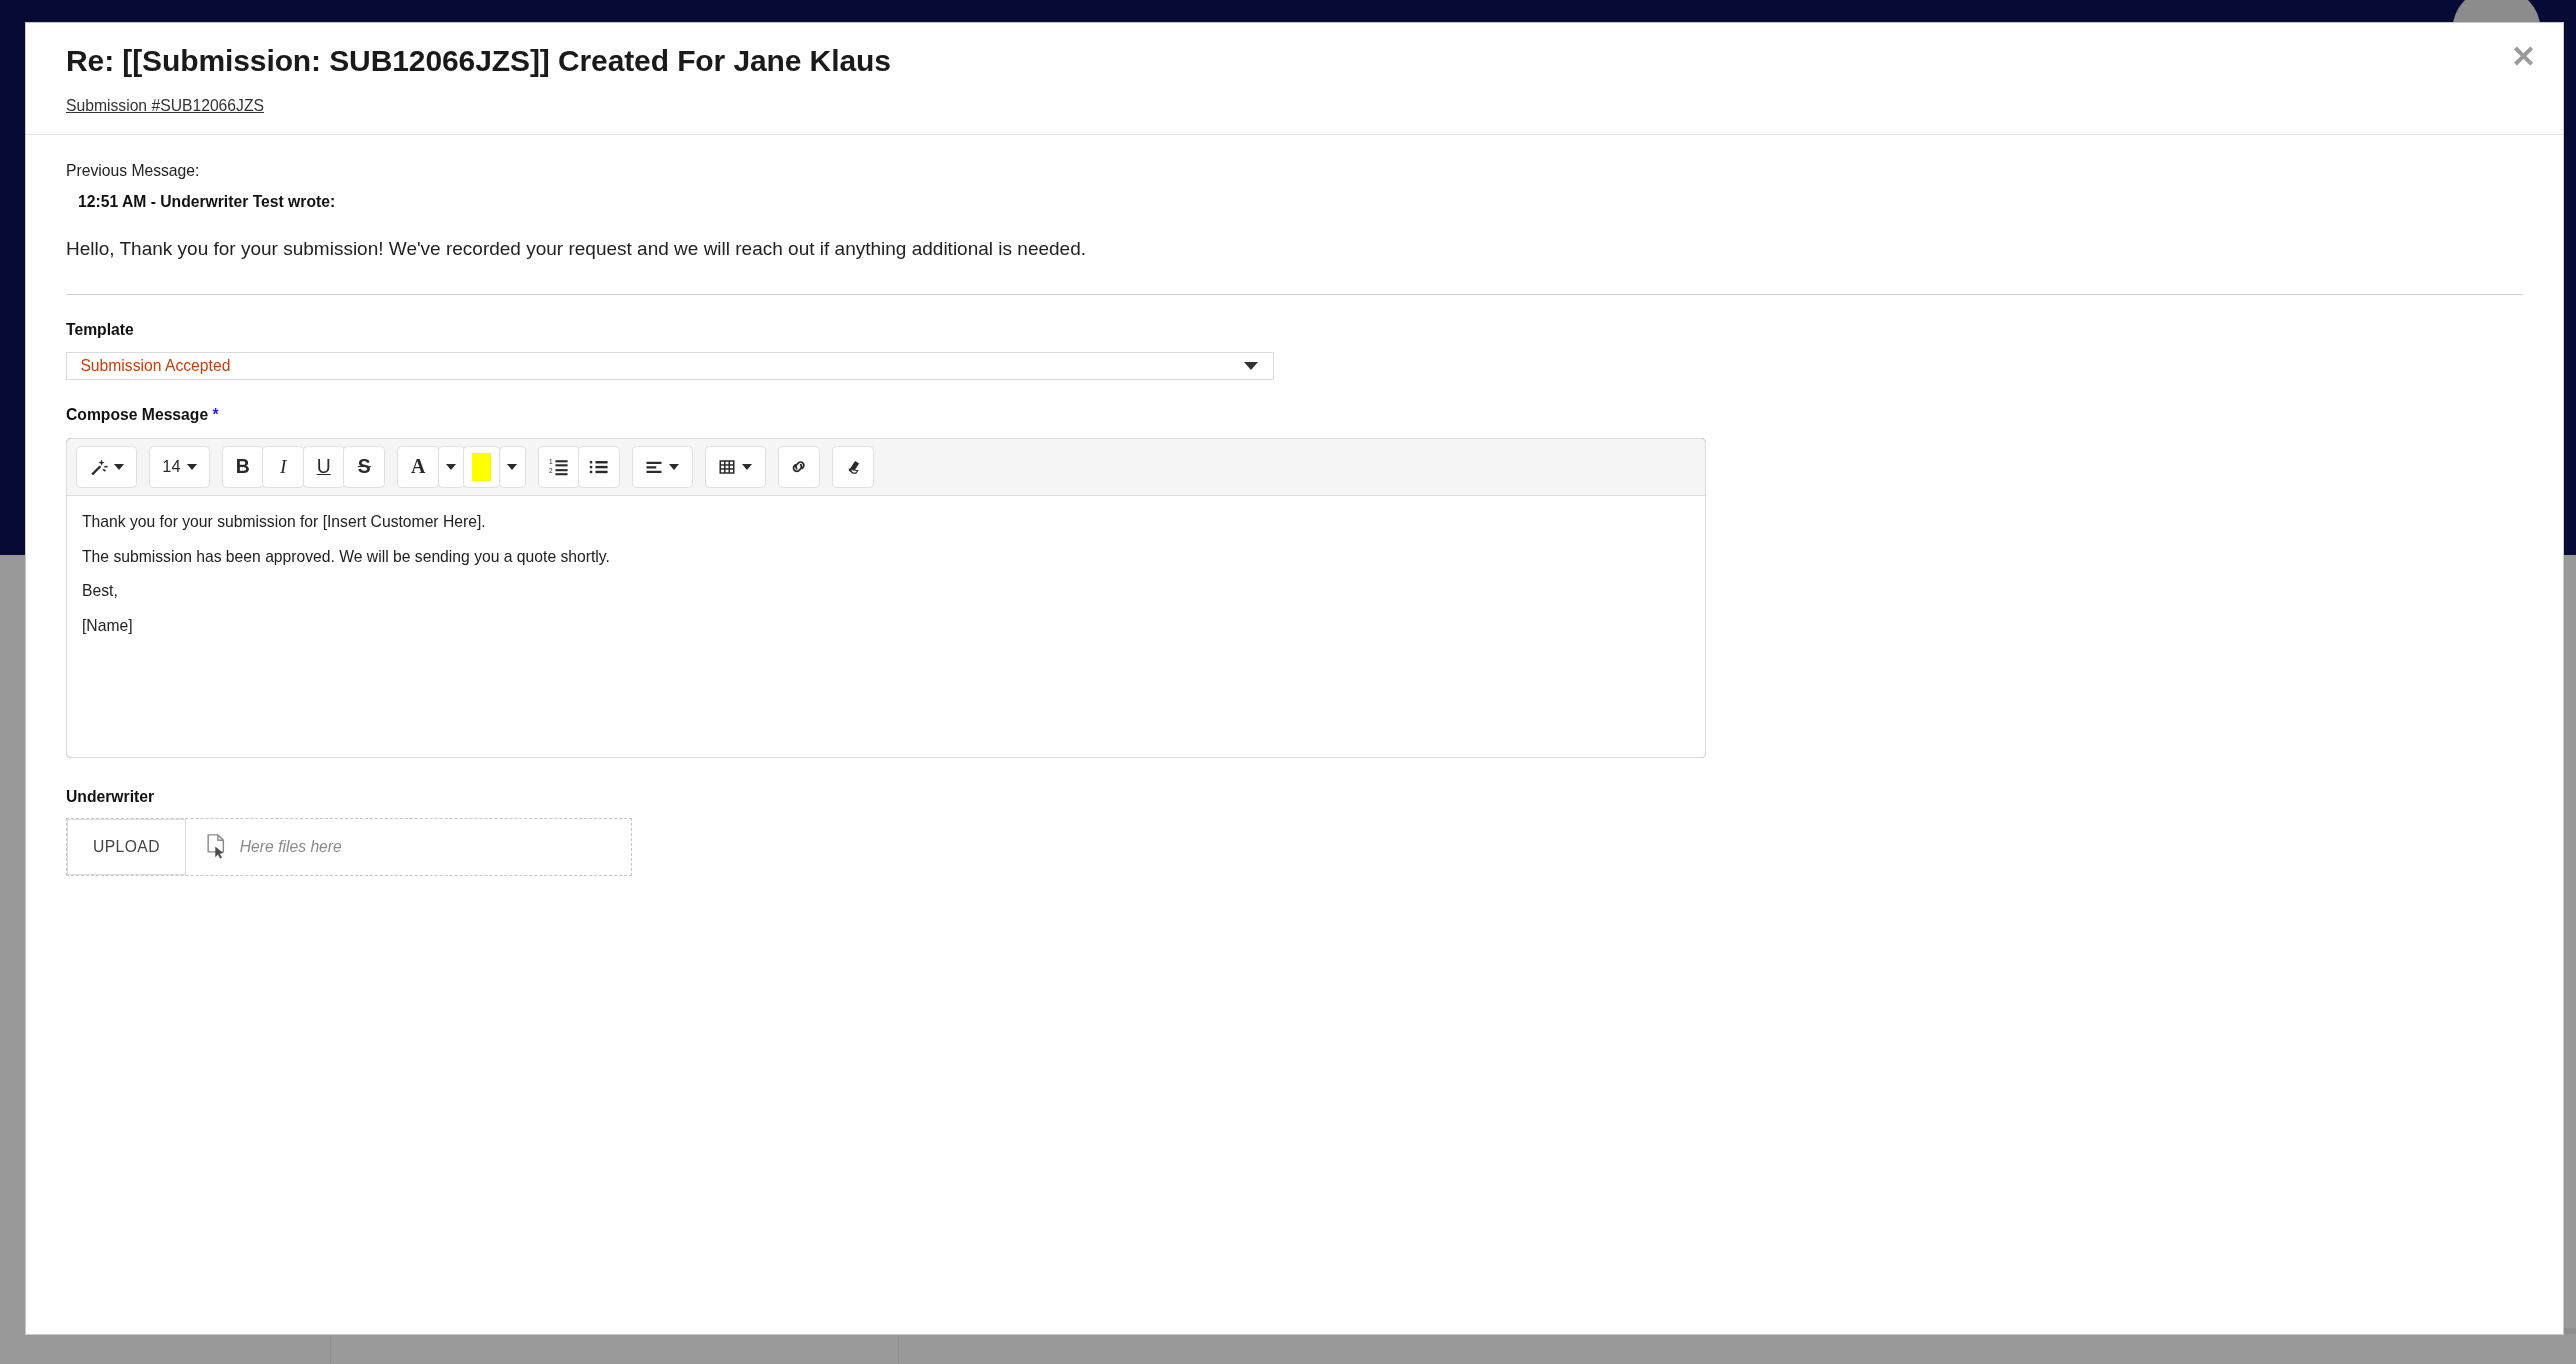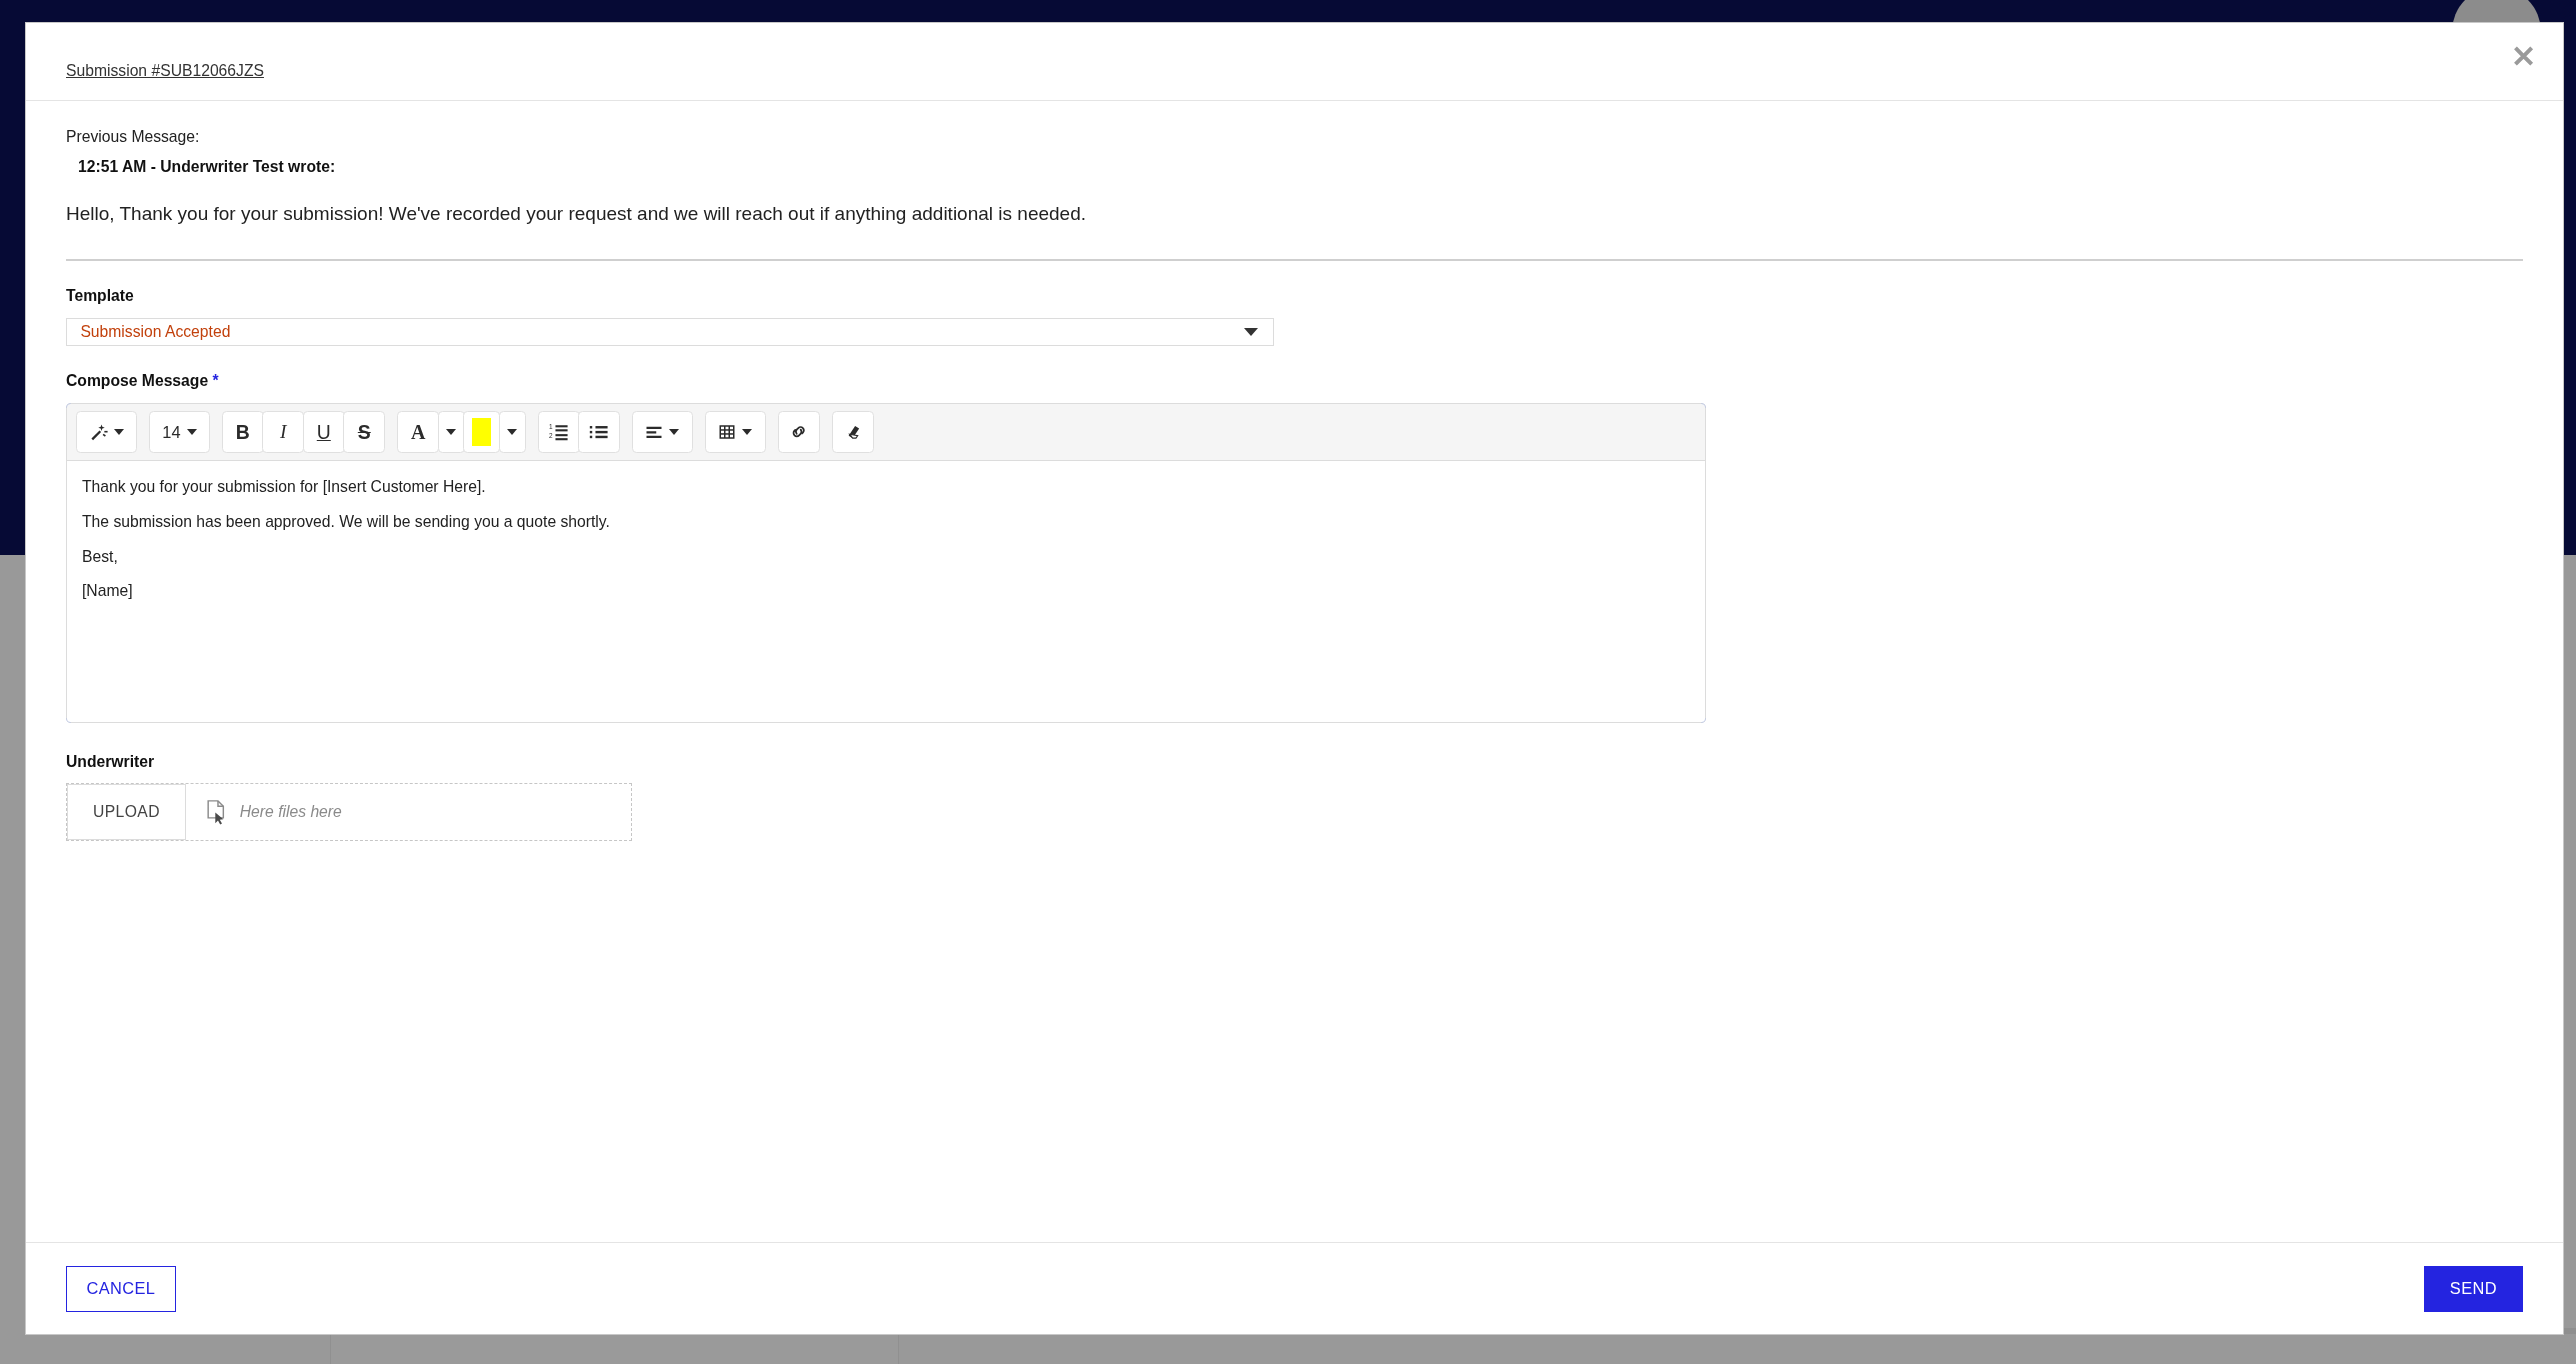--- a/index.html
+++ b/index.html
@@ -323,20 +323,21 @@
   <div class="topbar"></div>
   <div class="avatar-circle"></div>
   <div class="ghost-panel-head"></div>
   <div class="ghost-panel"></div>
   <div class="ghost-strip"></div>
 </div>
 
 <div id="modal">
 
   <div class="modal-header">
+    <div class="modal-title">Re: [[Submission: SUB12066JZS]] Created For Jane Klaus</div>
     <div class="modal-subtitle">Submission #SUB12066JZS</div>
     <button class="close-btn">✕</button>
   </div>
 
   <div class="modal-body">
 
     <div class="prev-label">Previous Message:</div>
     <div class="prev-author">12:51 AM - Underwriter Test wrote:</div>
     <div class="prev-text">Hello, Thank you for your submission! We've recorded your request and we will reach out if anything additional is needed.</div>
 
@@ -484,19 +485,15 @@
           <path d="M3 1 H14 L20 7 V20 H3 Z" fill="#ffffff" stroke="#8a8a8a" stroke-width="1.6"></path>
           <path d="M14 1 V7 H20" fill="none" stroke="#8a8a8a" stroke-width="1.6"></path>
           <path d="M11 14 L11 26 L14 23 L16.5 27.5 L18.5 26.4 L16 22 L20 21.5 Z" fill="#4a4a4a"></path>
         </svg>
         <span>Here files here</span>
       </div>
     </div>
 
   </div>
 
-  <div class="modal-footer">
-    <button class="btn-cancel">CANCEL</button>
-    <button class="btn-send">SEND</button>
-  </div>
 
 </div>
 
 
 </body></html>

